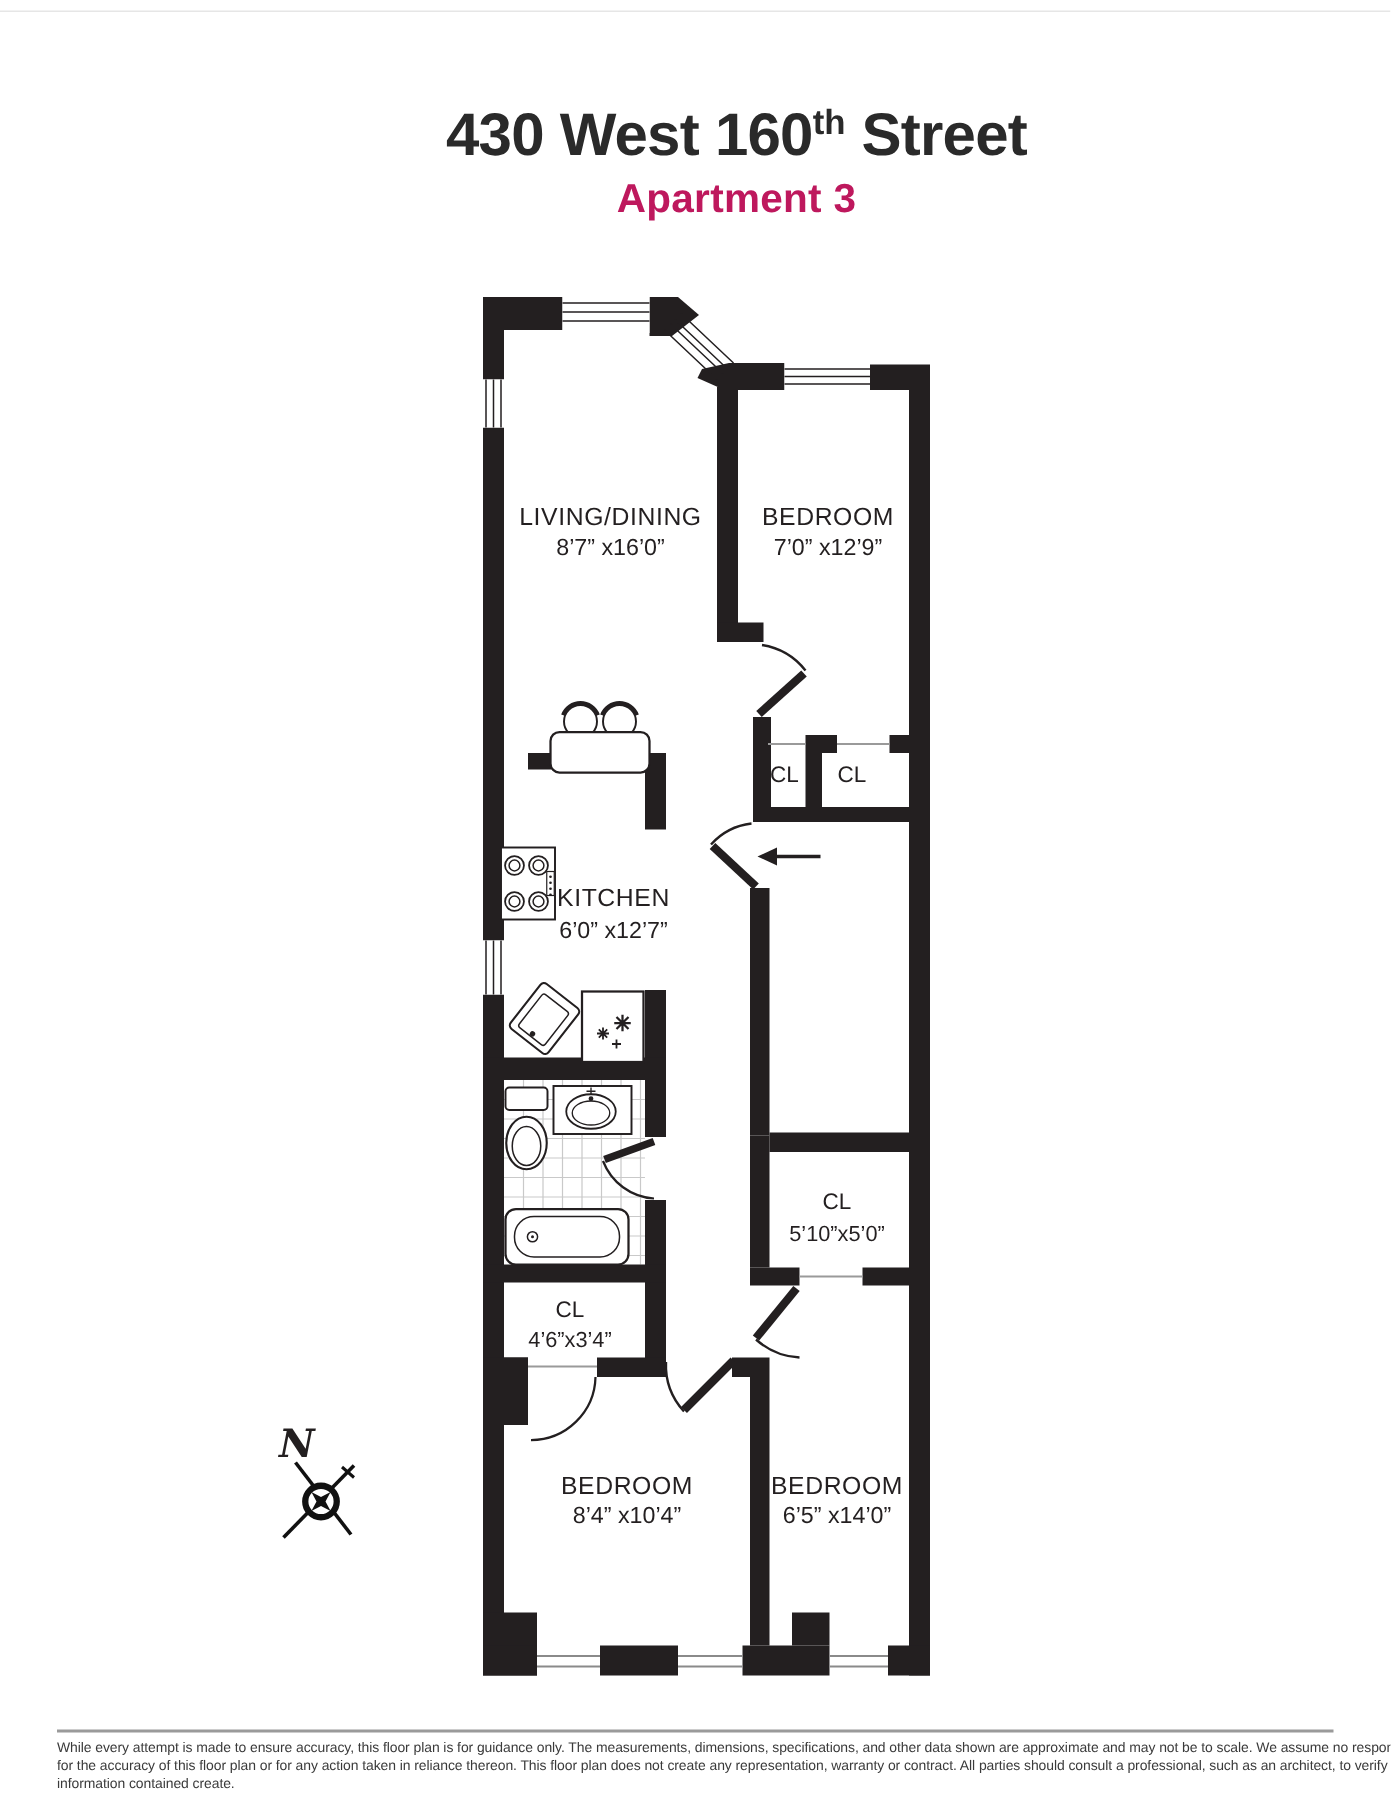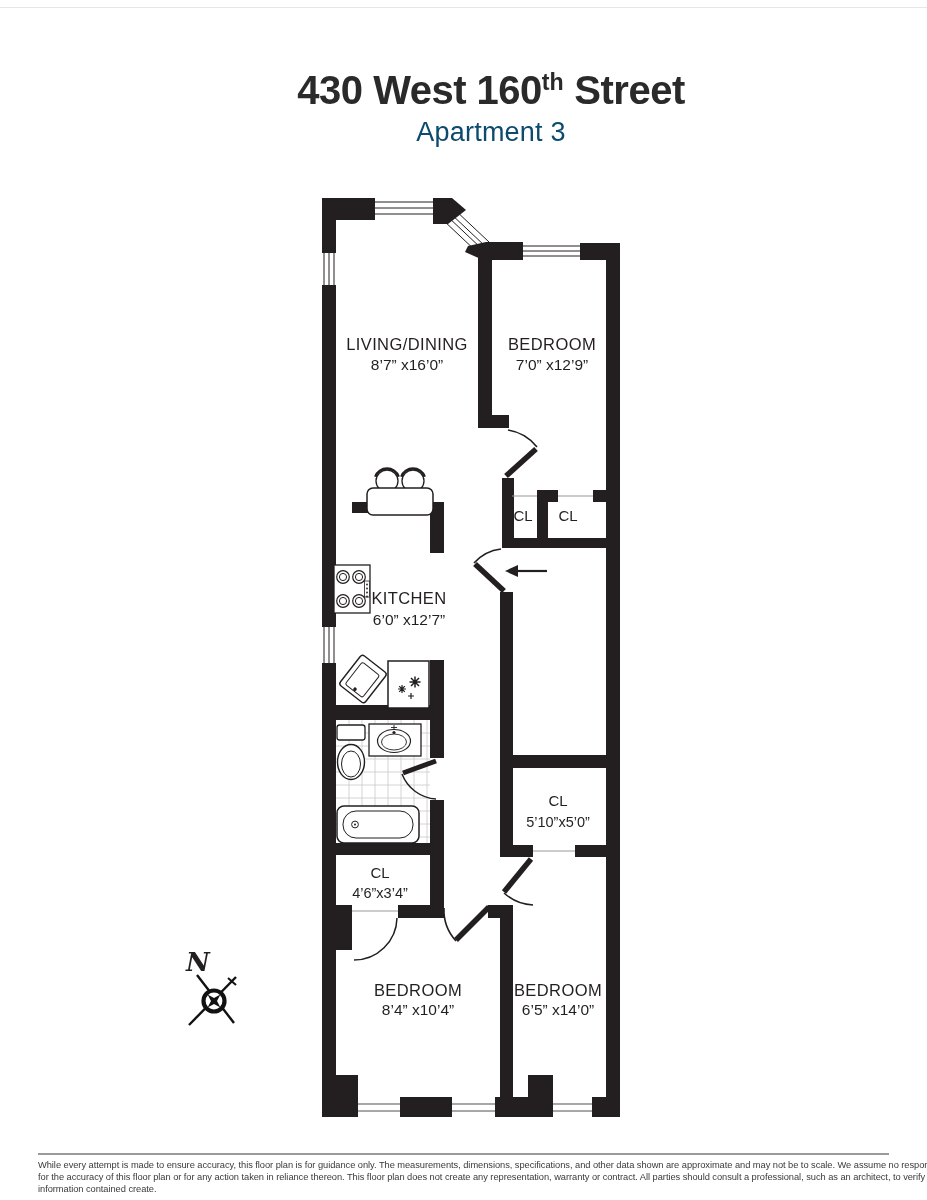--- a/index.html
+++ b/index.html
@@ -2,21 +2,21 @@
 <html><head>
 <meta charset="utf-8">
 <style>
   html,body{margin:0;padding:0;background:#ffffff;}
   body{width:927px;height:1200px;position:relative;overflow:hidden;
        font-family:"Liberation Sans",sans-serif;color:#231f20;}
   .top-hairline{position:absolute;top:7px;left:0;right:0;border-top:1px solid #e6e6e6;}
   .title-block{position:absolute;top:68px;left:0;width:100%;text-align:center;padding-left:55px;box-sizing:border-box;}
   .title-block h1{margin:0;font-size:40px;font-weight:bold;letter-spacing:-.5px;color:#2a2a2a;}
   .title-block h1 sup{font-size:58%;vertical-align:super;letter-spacing:0;}
-  .title-block h2{margin:4px 0 0 0;font-size:27px;font-weight:normal;color:#0c4a6e;letter-spacing:.2px;}
+  .title-block h2{margin:4px 0 0 0;font-size:27px;font-weight:bold;color:#be185d;letter-spacing:.2px;}
   svg text{font-family:"Liberation Sans",sans-serif;fill:#231f20;}
   .room-name{font-size:16.5px;letter-spacing:.4px;}
   .room-dims{font-size:15.5px;}
   .cl-name{font-size:15px;}
   .cl-dims{font-size:14.5px;}
   .compass-n{font-family:"DejaVu Serif","Liberation Serif",serif;font-style:italic;font-weight:bold;font-size:26px;}
   .disclaimer{position:absolute;left:38px;right:38px;top:1153px;border-top:2px solid #9a9a9a;padding-top:4px;}
   .disclaimer div{font-size:9.3px;line-height:12px;color:#3a3a3a;white-space:nowrap;letter-spacing:-.05px;}
 </style>
 </head>

